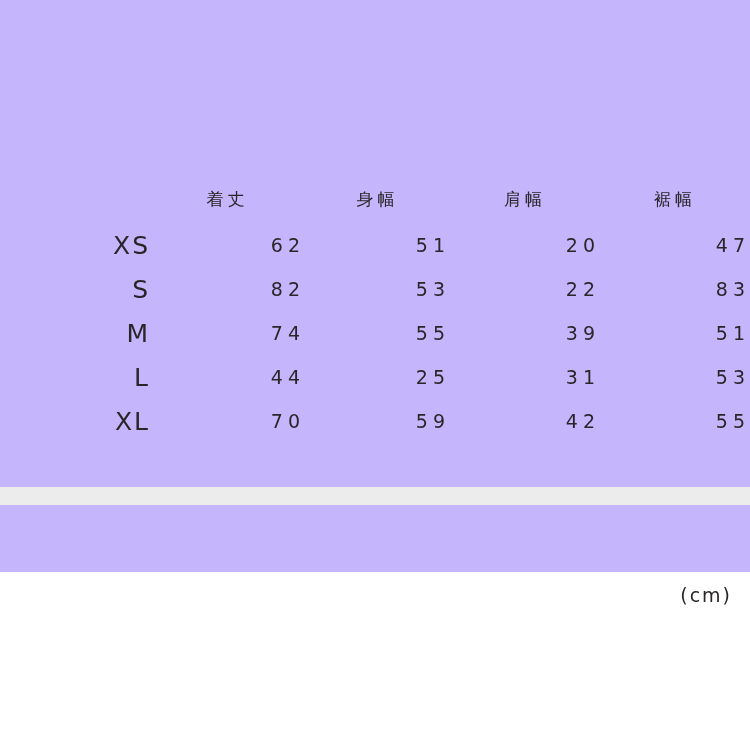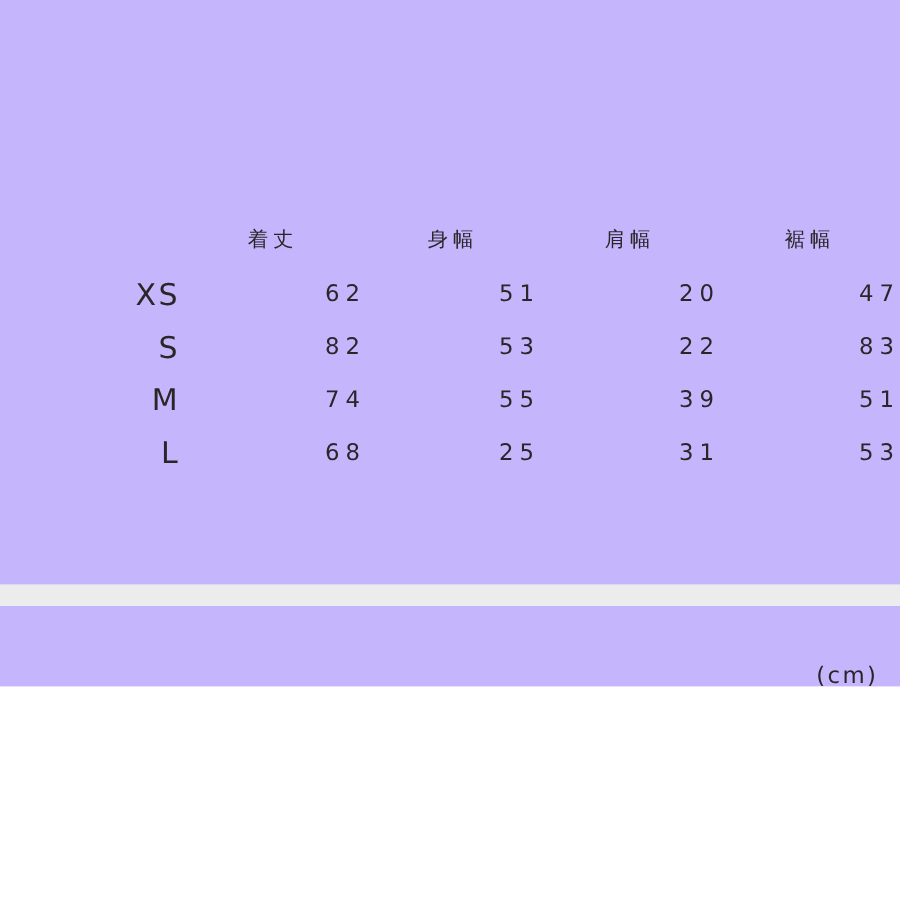--- a/index.html
+++ b/index.html
@@ -70,21 +70,21 @@
     text-align: right;
   }
   .size-table tbody td.size-label {
     font-size: 25px;
     letter-spacing: 2px;
     padding-left: 1px;
   }
   .unit {
     position: absolute;
     right: 18px;
-    top: 552px;
+    top: 584px;
     font-size: 19px;
     letter-spacing: 2px;
     color: #2a2628;
   }
 </style>
 </head>
 <body>
 
 <div class="page">
 
@@ -124,23 +124,30 @@
       </tr>
       <tr>
         <td class="size-label">M</td>
         <td>74</td>
         <td>55</td>
         <td>39</td>
         <td>51</td>
       </tr>
       <tr>
         <td class="size-label">L</td>
-        <td>68</td>
+        <td>44</td>
         <td>25</td>
         <td>31</td>
         <td>53</td>
+      </tr>
+      <tr>
+        <td class="size-label">XL</td>
+        <td>70</td>
+        <td>59</td>
+        <td>42</td>
+        <td>55</td>
       </tr>
     </tbody>
   </table>
 
   <div class="unit">(cm)</div>
 
 </div>
 
 </body></html>

